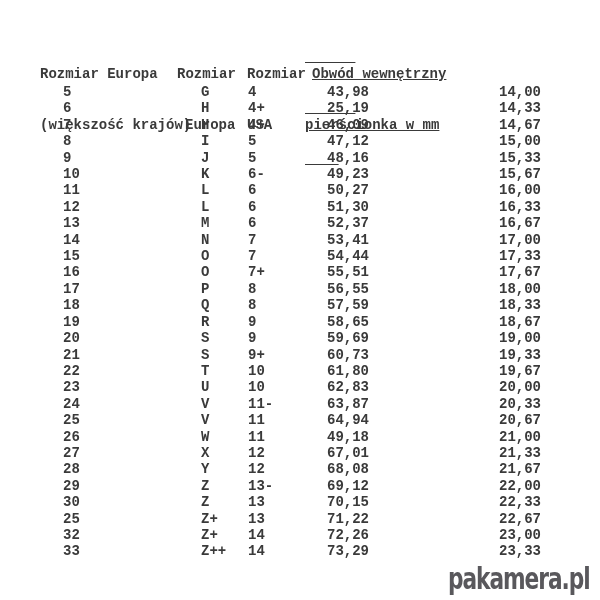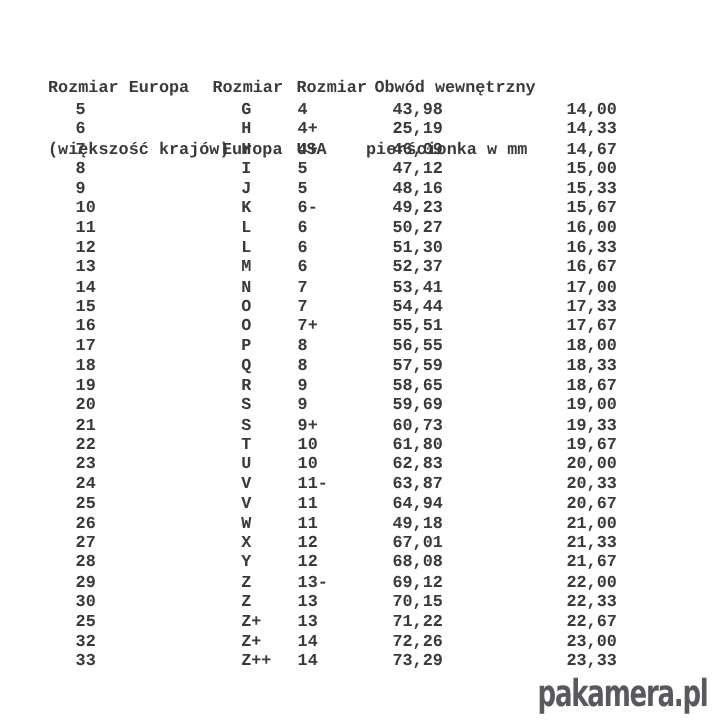--- a/index.html
+++ b/index.html
@@ -14,32 +14,32 @@
     width: 600px;
     height: 600px;
     background: #ffffff;
     overflow: hidden;
   }
   .header { position: absolute; top: 32px; left: 12px; width: 600px; height: 42px; padding-left: 28px; }
   .hcol { position: absolute; top: 0; font-size: 14px; line-height: 17px; white-space: pre; }
   .hc1 { left: 28px; }
   .hc2 { left: 165px; }
   .hc3 { left: 235px; }
-  .hc4 { left: 293px; }
+  .hc4 { left: 293px; text-decoration: underline; }
   .hc5 { left: 438px; }
   .hc2 .l2 { margin-left: 8px; }
   .hc4 .l1 { margin-left: 7px; }
   .tbody { position: absolute; top: 84px; left: 0; width: 600px; }
   .trow { position: relative; height: 16.42px; line-height: 16.42px; font-size: 14px; }
   .cell { position: absolute; top: 0; white-space: pre; }
   .c1 { left: 63px; }
   .c2 { left: 201px; }
   .c3 { left: 248px; }
   .c4 { left: 327px; }
-  .c5 { left: 472px; }
+  .c5 { left: 499px; }
   .watermark {
     position: absolute;
     left: 448px;
     top: 560px;
     font-family: "DejaVu Sans", sans-serif;
     font-weight: 700;
     font-size: 31px;
     letter-spacing: -1.5px;
     transform: scaleX(0.70);
     transform-origin: left center;

